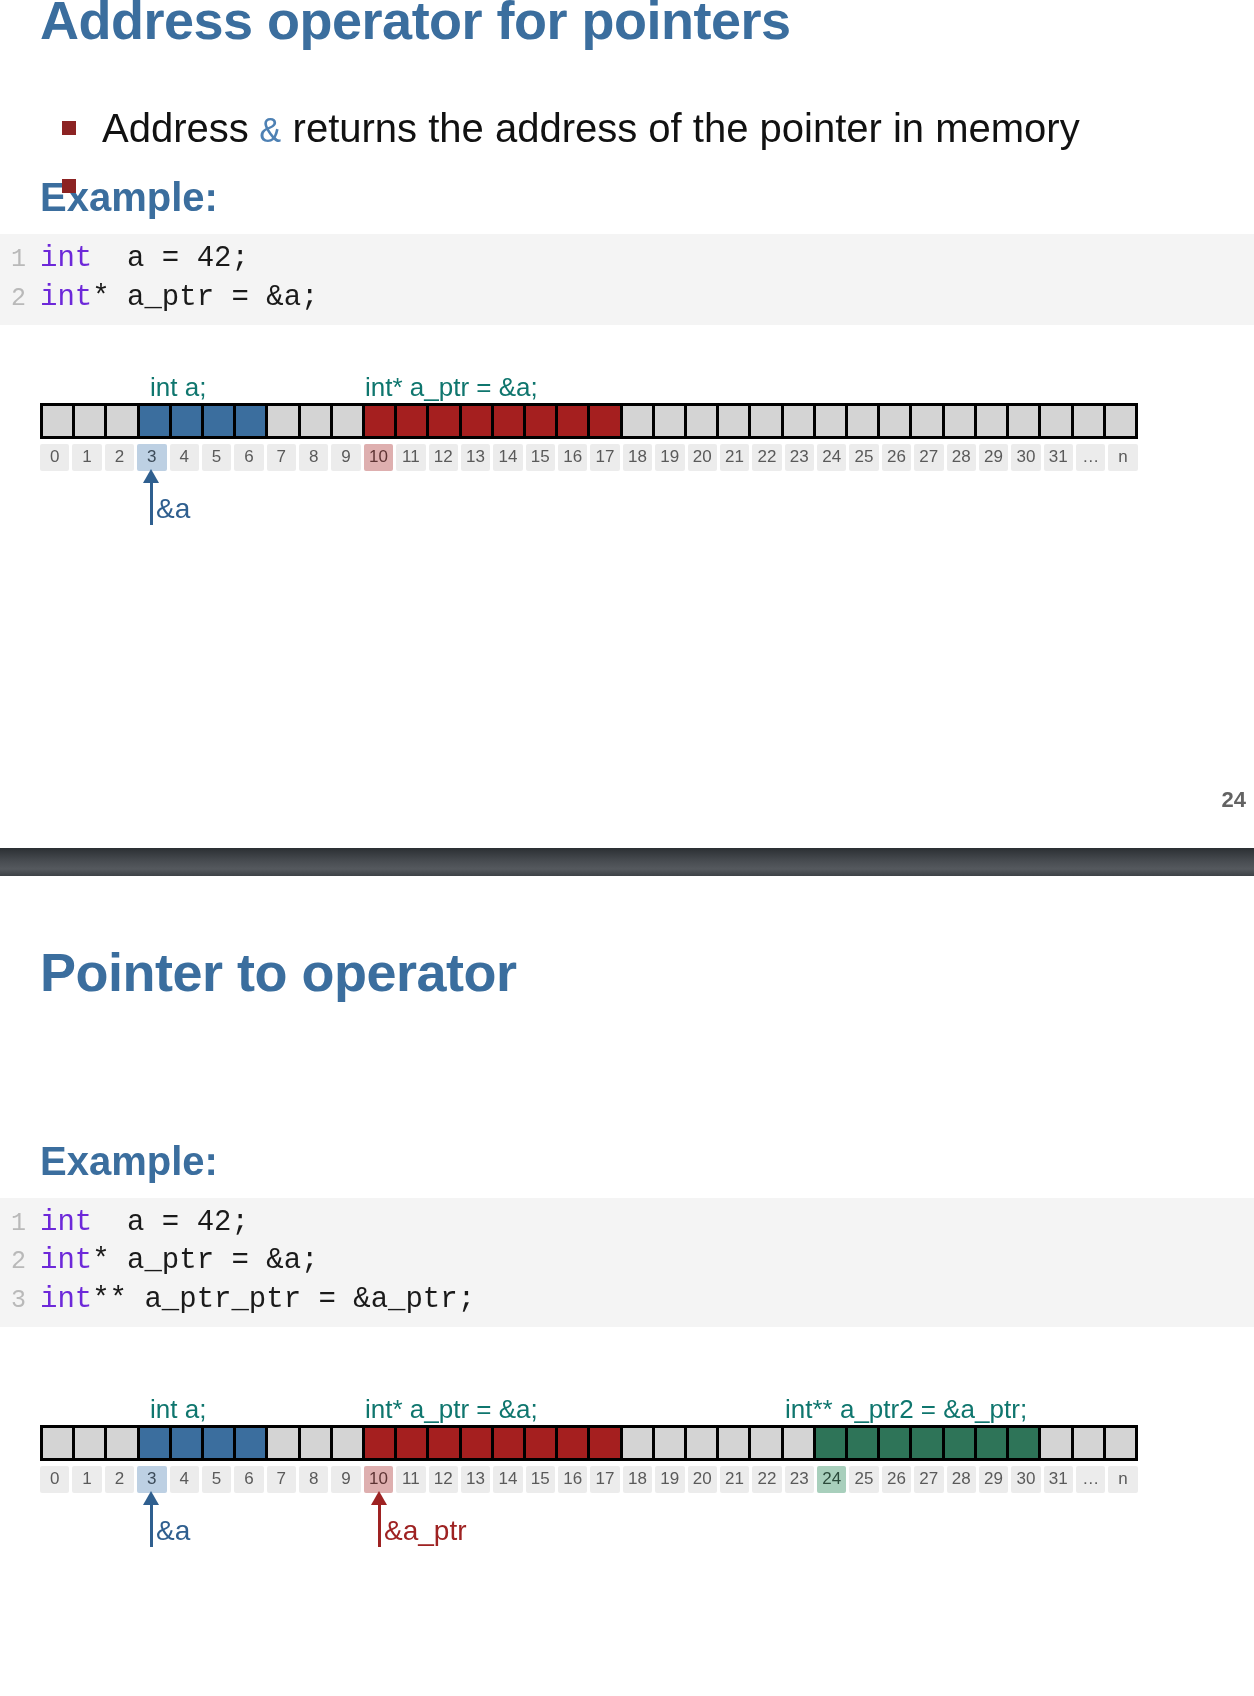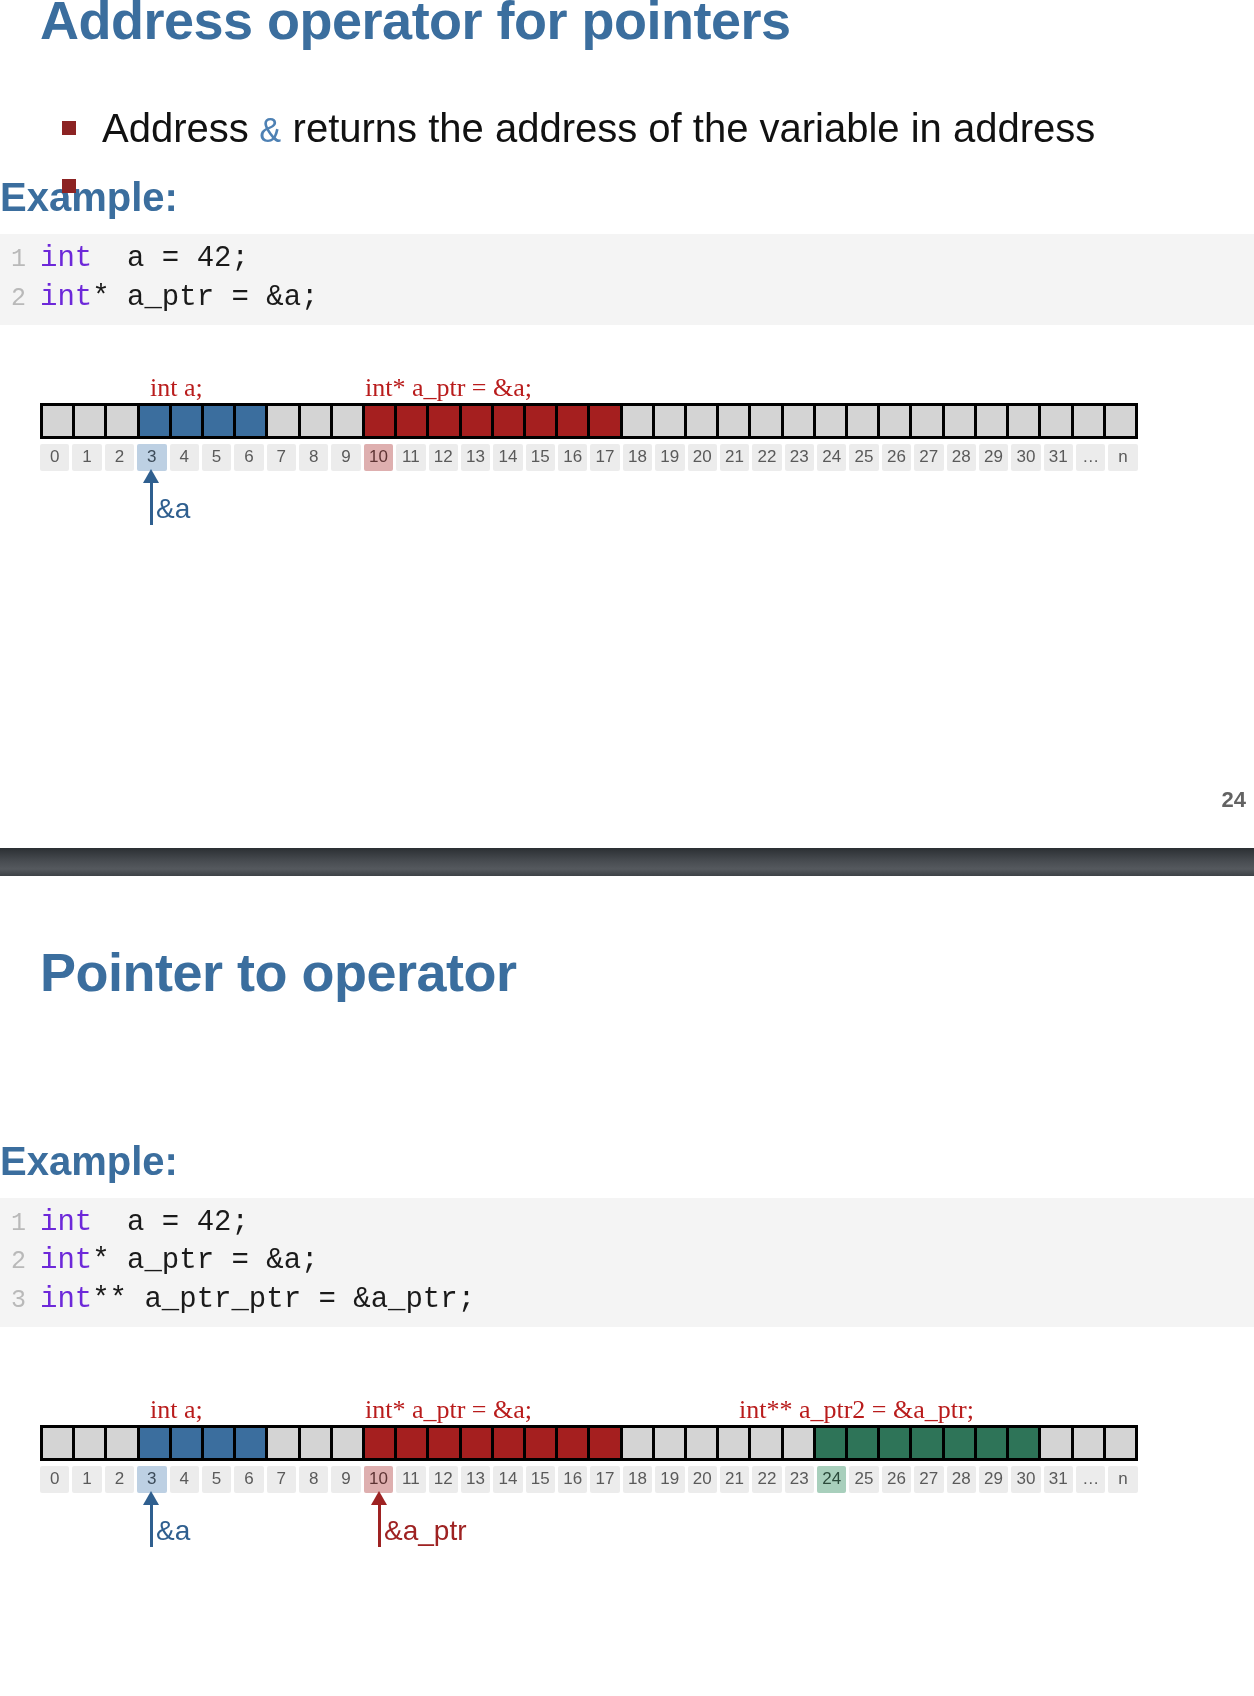--- a/index.html
+++ b/index.html
@@ -49,20 +49,21 @@
     color:#4e81b4;
     font-size:36px;
   }
 
   
   .example-head {
     font-family:"Liberation Sans", sans-serif;
     font-weight:bold;
     color:#3b6e9e;
     font-size:40px;
+    padding-left:40px;
   }
 
   
   .code {
     background:#f4f4f4;
     width:1254px;
     padding:6px 0 8px 0;
     font-family:"Liberation Mono", monospace;
     font-size:29px;
     line-height:1.33;
@@ -75,23 +76,23 @@
     user-select:none;
   }
   .kw { color:#6d28d9; }
   .tok { color:#1a1a1a;text-align:right; }
 
   
   .mem { position:relative; padding:0 0 0 0; }
   .mem-labels { position:relative; height:36px; }
   .mem-label {
     position:absolute;
-    font-family:Liberation Serif, serif;
+    font-family:Liberation Sans, sans-serif;
     font-size:26px;
-    color:#b91c1c;
+    color:#0f766e;
     white-space:nowrap;
     bottom:0;
   }
   .cells {
     display:flex;
     margin-left:40px;
     border:3px solid #000;
     width:1098px;
     height:36px;
   }
@@ -167,21 +168,21 @@
 </style>
 </head>
 <body>
 
 <div class="slide" style="height:856px;">
 
   <div class="slide-title slide1-title">Address operator for pointers</div>
 
   <ul class="bullets" style="margin-top:52px;">
     <li class="bullet">
-      <span class="sq"></span><span>Address </span><span class="mono-inline">&amp;</span><span> returns the address of the variable in address</span>
+      <span class="sq"></span><span>Address </span><span class="mono-inline">&amp;</span><span> returns the address of the pointer in memory</span>
     </li>
     <li class="bullet" style="white-space:nowrap;">
       <span class="sq"></span>
     </li>
   </ul>
 
   <div class="example-head" style="margin-top:18px;">Example:</div>
 
   <div class="code" style="margin-top:14px;">
     <div class="code-line">
@@ -297,21 +298,21 @@
     </div>
     <div class="code-line">
       <span class="ln">3</span><span class="kw">int</span><span class="tok">** a_ptr_ptr = &amp;a_ptr;</span>
     </div>
   </div>
 
   <div class="mem" style="margin-top:62px;">
     <div class="mem-labels" id="s2-labels">
         <div class="mem-label" style="left: 150px;">int a;</div>
         <div class="mem-label" style="left: 365px;">int* a_ptr = &amp;a;</div>
-        <div class="mem-label" style="left: 739px;">int** a_ptr2 = &amp;a_ptr;</div>
+        <div class="mem-label" style="left: 785px;">int** a_ptr2 = &amp;a_ptr;</div>
       </div>
     <div class="cells" id="s2-cells">
         <div class="cell"></div>
         <div class="cell"></div>
         <div class="cell"></div>
         <div class="cell blue"></div>
         <div class="cell blue"></div>
         <div class="cell blue"></div>
         <div class="cell blue"></div>
         <div class="cell"></div>

